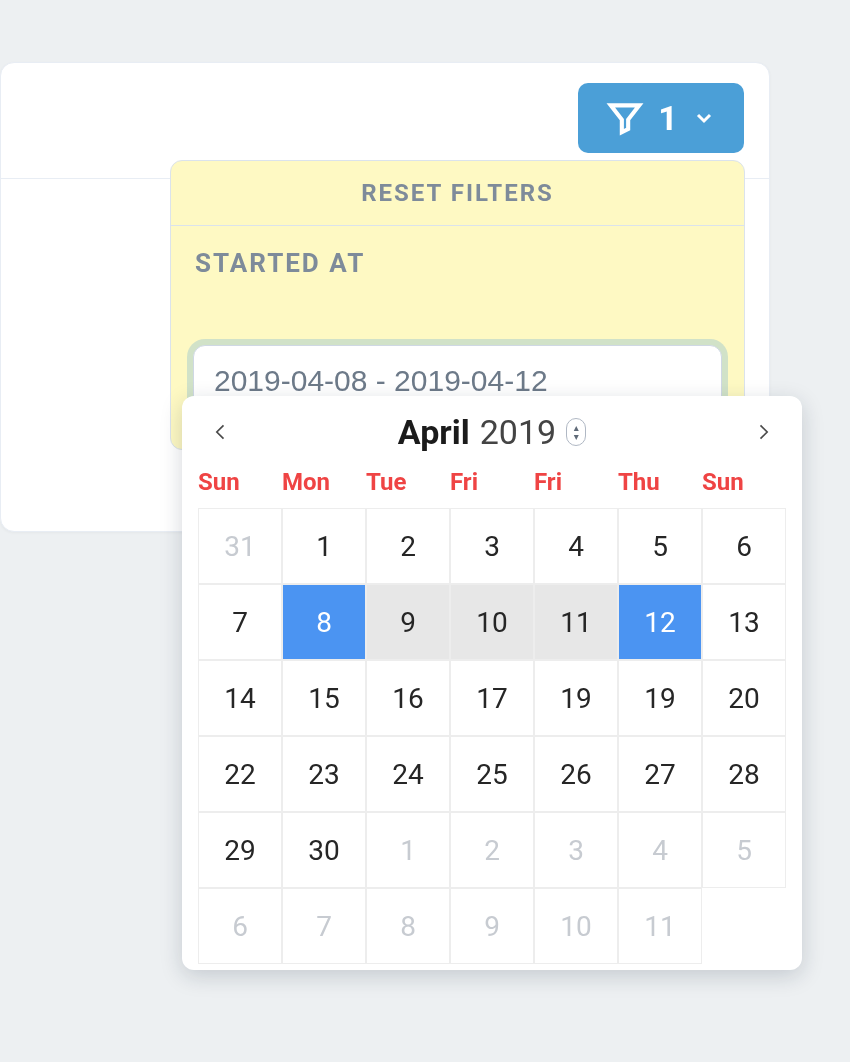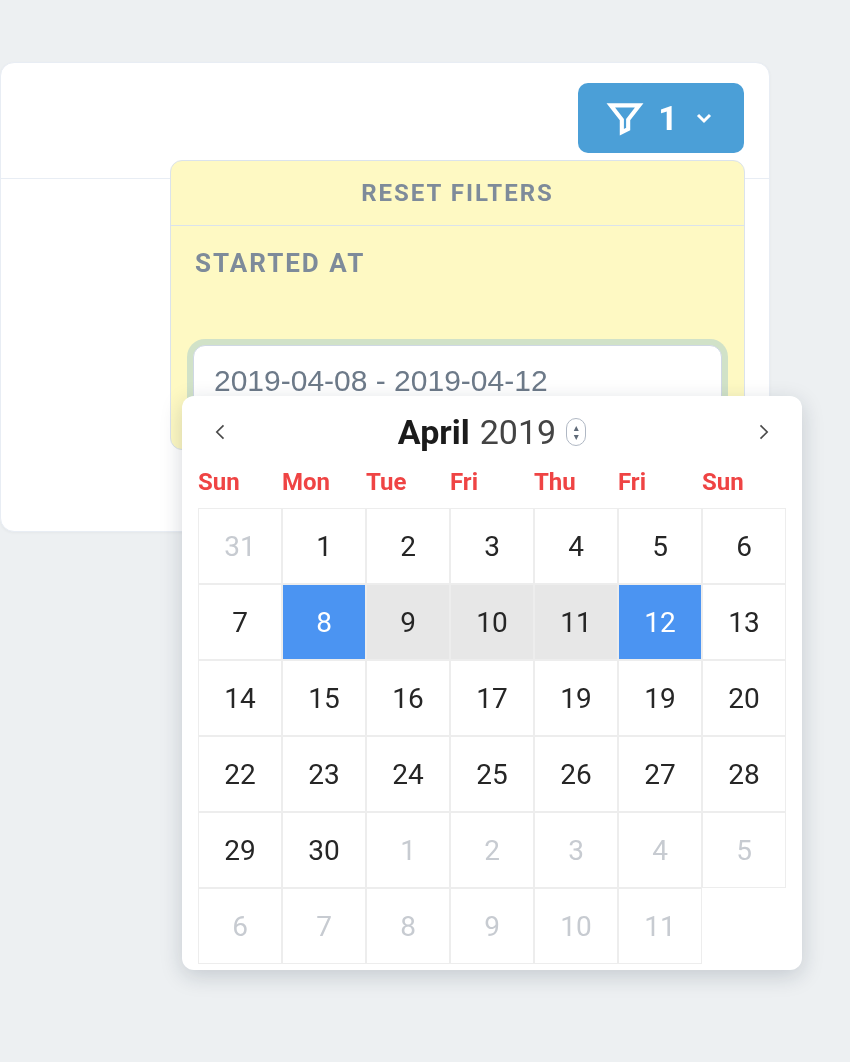--- a/index.html
+++ b/index.html
@@ -191,22 +191,22 @@
       <svg viewBox="0 0 24 24">
           <polyline points="9 4 17 12 9 20"></polyline>
         </svg>
     </div>
   </div>
   <div class="cal-grid" id="cal-grid">
       <div class="dayhead">Sun</div>
       <div class="dayhead">Mon</div>
       <div class="dayhead">Tue</div>
       <div class="dayhead">Fri</div>
+      <div class="dayhead">Fri</div>
       <div class="dayhead">Thu</div>
-      <div class="dayhead">Fri</div>
       <div class="dayhead">Sun</div>
       <div class="daycell out">31</div>
       <div class="daycell">1</div>
       <div class="daycell">2</div>
       <div class="daycell">3</div>
       <div class="daycell">4</div>
       <div class="daycell">5</div>
       <div class="daycell">6</div>
       <div class="daycell">7</div>
       <div class="daycell endpoint">8</div>

